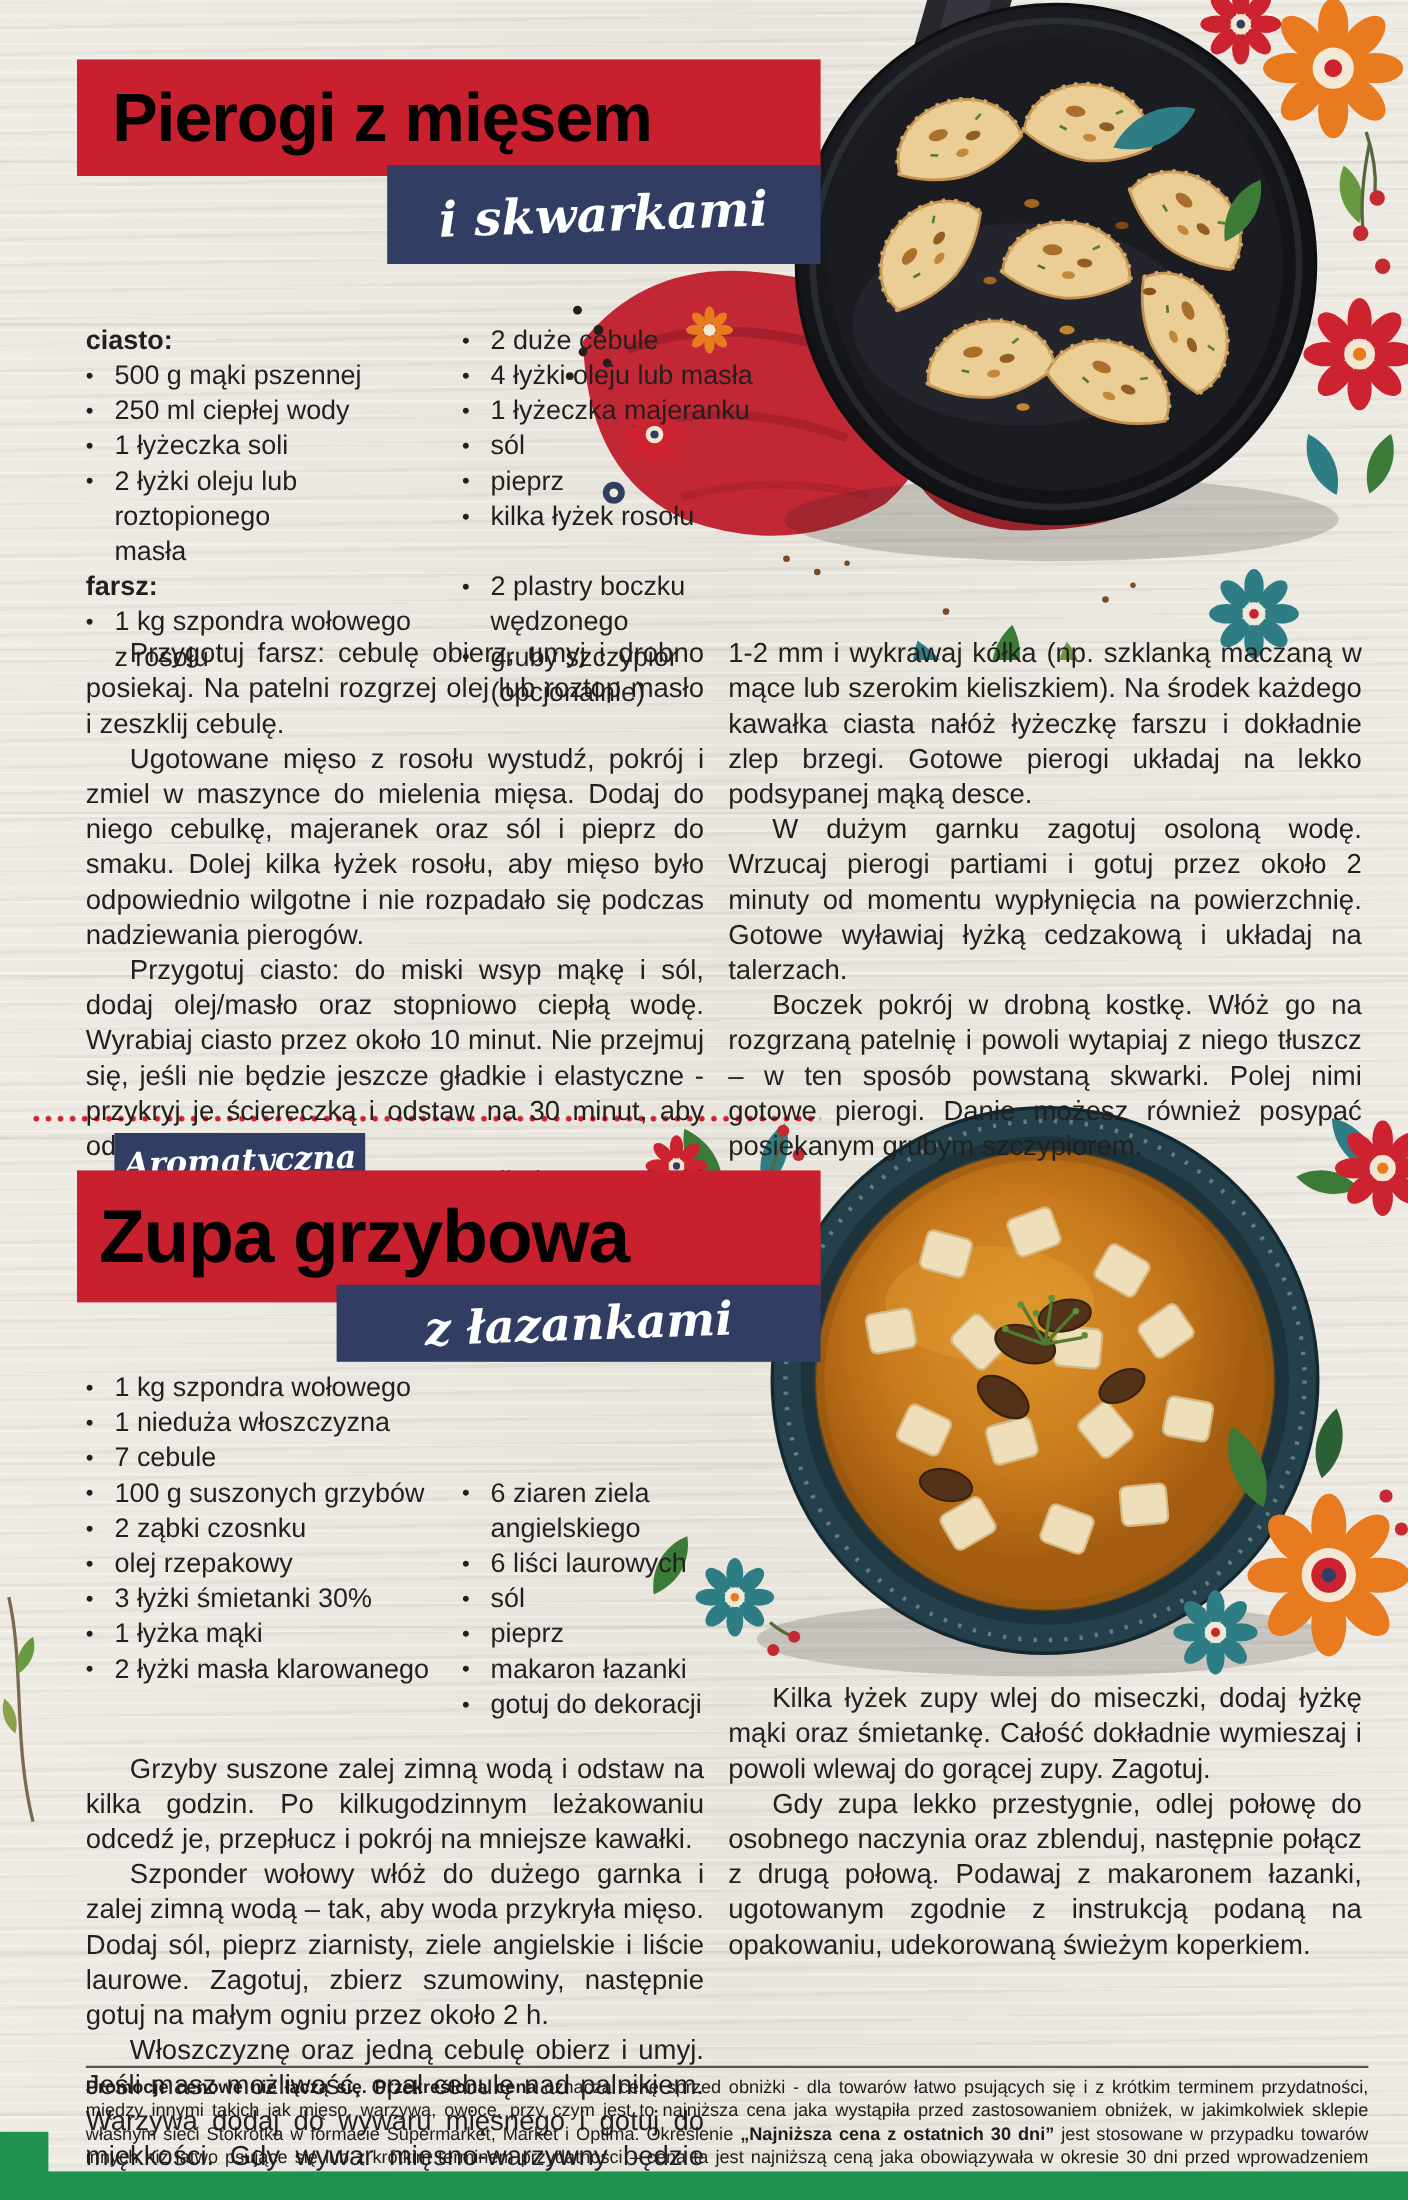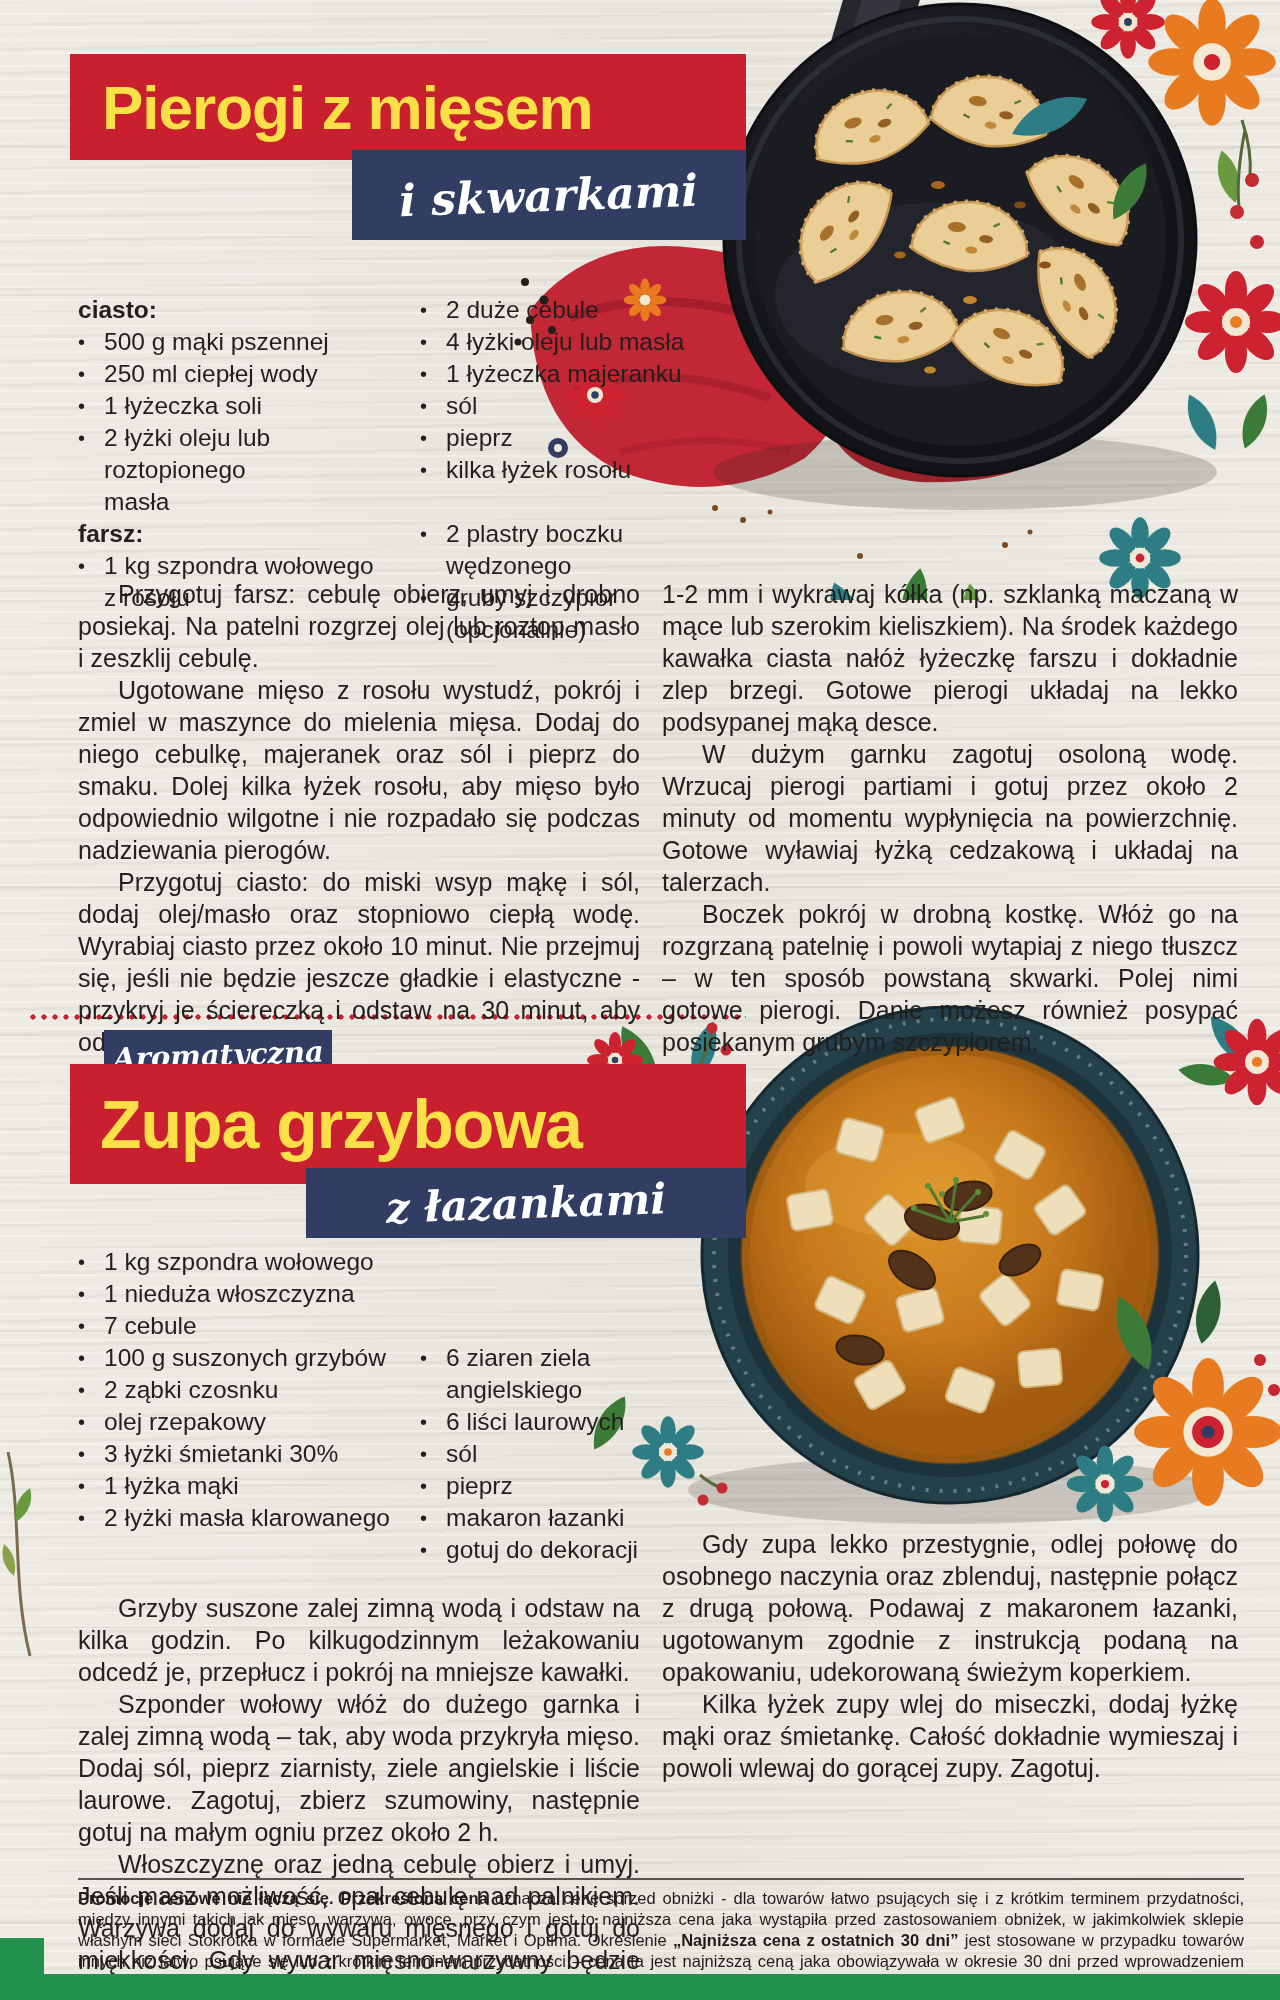--- a/index.html
+++ b/index.html
@@ -8,30 +8,30 @@
     background-image:
       repeating-linear-gradient(180deg, rgba(255,255,255,.30) 0 2px, rgba(255,255,255,0) 2px 13px),
       repeating-linear-gradient(179deg, rgba(166,158,144,.10) 0 3px, rgba(0,0,0,0) 3px 24px),
       repeating-linear-gradient(180deg, rgba(0,0,0,0) 0 146px, rgba(120,110,95,.10) 146px 148px),
       linear-gradient(90deg,#edebe4,#e7e4dc 52%,#edeae3);
     font-family:"Liberation Sans",sans-serif;color:#221f1f;}
   .abs{position:absolute;}
   
   .banner-red{background:#c9202f;z-index:5;display:flex;align-items:center;}
   .banner-navy{background:#313d63;z-index:4;display:flex;align-items:center;justify-content:center;}
-  .ttl{font-weight:bold;color:#fde047;letter-spacing:-1px;white-space:nowrap;}
+  .ttl{font-weight:bold;color:#000000;letter-spacing:-1px;white-space:nowrap;}
   .script{font-family:"DejaVu Serif",serif;font-style:italic;font-weight:bold;color:#fff;transform:rotate(-2deg);white-space:nowrap;}
   .r1-red{left:70px;top:54px;width:676px;height:106px;}
   .r1-red .ttl{font-size:62px;padding-left:32px;}
   .r1-navy{left:352px;top:150px;width:394px;height:90px;z-index:6;}
   .r1-navy .script{font-size:44px;}
   .r2-kicker{left:104px;top:1030px;width:228px;height:50px;z-index:4;}
   .r2-kicker .script{font-size:29px;}
   .r2-red{left:70px;top:1064px;width:676px;height:120px;z-index:5;}
-  .r2-red .ttl{font-size:68px;padding-left:30px;}
+  .r2-red .ttl{font-size:68px;padding-left:20px;}
   .r2-navy{left:306px;top:1168px;width:440px;height:70px;z-index:6;}
   .r2-navy .script{font-size:42px;}
   
   .ing{font-size:24.5px;line-height:32px;z-index:3;}
   .ing-head{font-weight:bold;}
   .ing-item{display:flex;}
   .ing-item.gap{margin-top:32px;}
   .ing-item .bull{width:26px;flex:0 0 26px;text-align:left;font-size:20px;}
   .ing-item .txt{white-space:pre-line;}
   .r1-ing1{left:78px;top:294px;width:300px;}
@@ -491,22 +491,22 @@
         <span class="txt">gotuj do dekoracji</span>
       </div>
     </div>
 
   <div class="abs col r2-colL">
       <p>Grzyby suszone zalej zimną wodą i odstaw na kilka godzin. Po kilkugodzinnym leżakowaniu odcedź je, przepłucz i pokrój na mniejsze kawałki.</p>
       <p>Szponder wołowy włóż do dużego garnka i zalej zimną wodą – tak, aby woda przykryła mięso. Dodaj sól, pieprz ziarnisty, ziele angielskie i liście laurowe. Zagotuj, zbierz szumowiny, następnie gotuj na małym ogniu przez około 2 h.</p>
       <p>Włoszczyznę oraz jedną cebulę obierz i umyj. Jeśli masz możliwość, opal cebulę nad palnikiem. Warzywa dodaj do wywaru mięsnego i gotuj do miękkości. Gdy wywar mięsno-warzywny będzie gotowy, przecedź go przez sito.</p>
     </div>
   <div class="abs col r2-colR">
+      <p>Kilka łyżek zupy wlej do miseczki, dodaj łyżkę mąki oraz śmietankę. Całość dokładnie wymieszaj i powoli wlewaj do gorącej zupy. Zagotuj.</p>
       <p>Gdy zupa lekko przestygnie, odlej połowę do osobnego naczynia oraz zblenduj, następnie połącz z drugą połową. Podawaj z makaronem łazanki, ugotowanym zgodnie z instrukcją podaną na opakowaniu, udekorowaną świeżym koperkiem.</p>
-      <p>Kilka łyżek zupy wlej do miseczki, dodaj łyżkę mąki oraz śmietankę. Całość dokładnie wymieszaj i powoli wlewaj do gorącej zupy. Zagotuj.</p>
     </div>
 
   <div class="abs footer-rule"></div>
   <div class="abs fineprint"><strong>Promocje cenowe nie łączą się. Przekreślona cena </strong><span>oznacza cenę sprzed obniżki - dla towarów łatwo psujących się i z krótkim terminem przydatności, między innymi takich jak mięso, warzywa, owoce, przy czym jest to najniższa cena jaka wystąpiła przed zastosowaniem obniżek, w jakimkolwiek sklepie własnym sieci Stokrotka w formacie Supermarket, Market i Optima. Określenie </span><strong>„Najniższa cena z ostatnich 30 dni”</strong><span> jest stosowane w przypadku towarów innych niż łatwo psujące się lub z krótkim terminem przydatności – cena ta jest najniższą ceną jaka obowiązywała w okresie 30 dni przed wprowadzeniem obniżki w jakimkolwiek sklepie własnym sieci Stokrotka w formacie Supermarket, Market i Optima. Ceny w poszczególnych sklepach mogą się różnić.</span></div>
   <div class="abs green-corner"></div>
   <div class="abs green-bar"></div>
 
 </div>
 
 </body></html>

